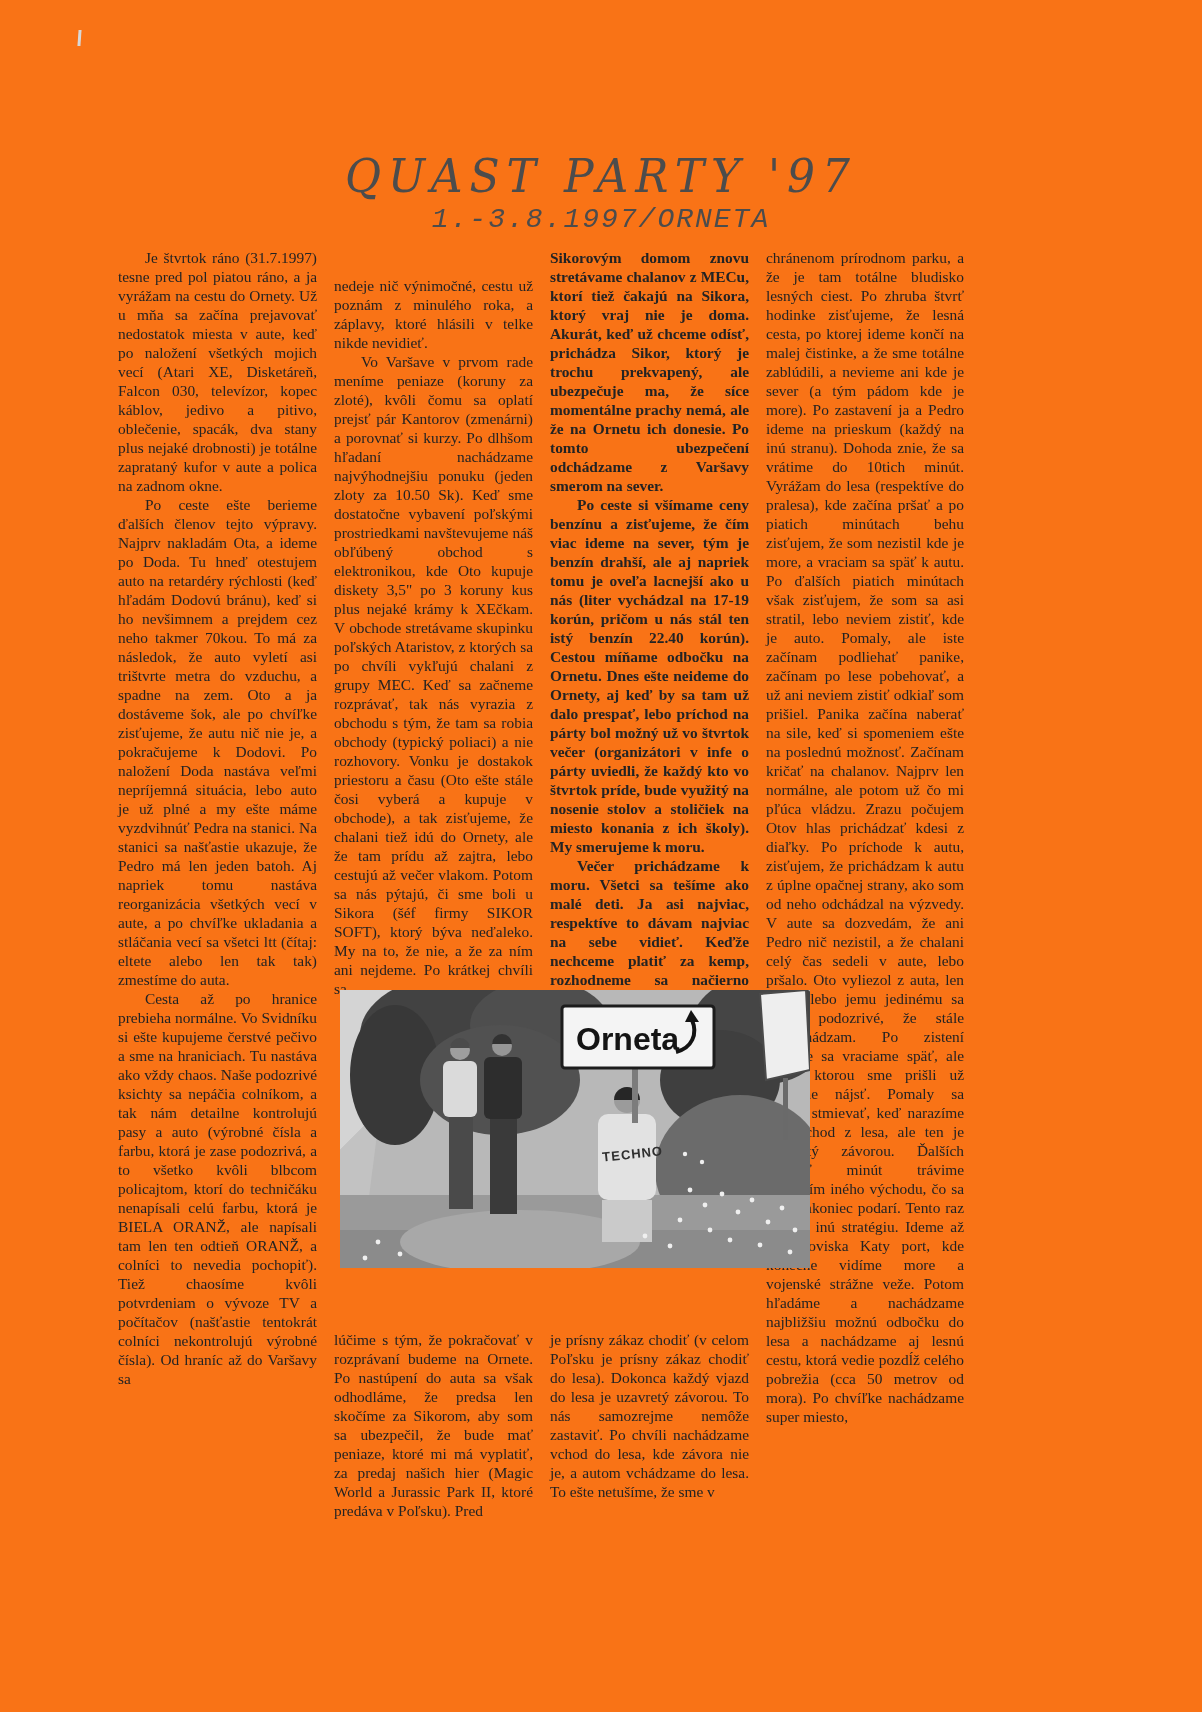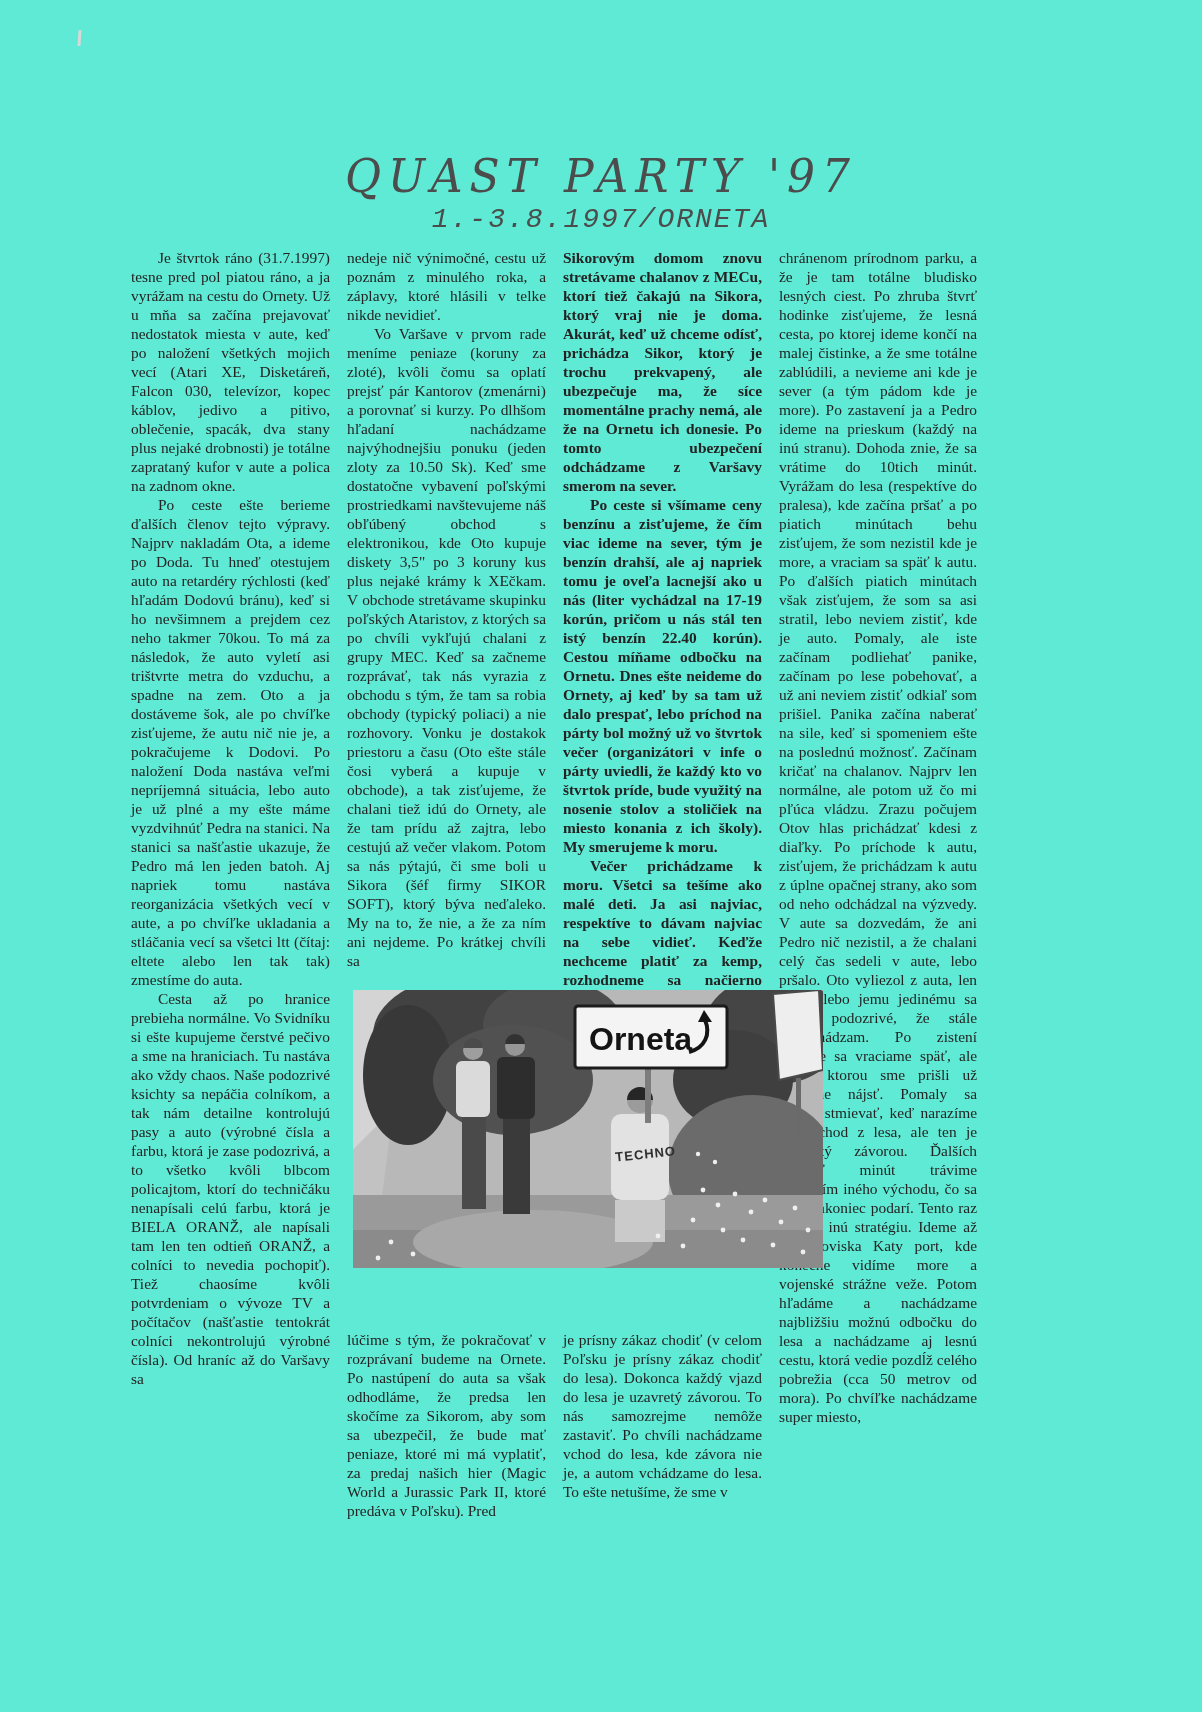--- a/index.html
+++ b/index.html
@@ -1,46 +1,46 @@
 <!DOCTYPE html>
 <html><head>
 <meta charset="utf-8">
 <style>
   html,body{margin:0;padding:0;background:#ffffff;}
   .page{
     position:relative;width:1202px;height:1712px;
-    background:#5eead4;overflow:hidden;
+    background:#f97316;overflow:hidden;
     font-family:"Liberation Serif",serif;color:#1f1f1f;
   }
   .scan-artifact{
     position:absolute;left:78px;top:30px;width:3px;height:16px;
     background:#d8d8d8;transform:rotate(4deg);
   }
   .masthead{
     position:absolute;top:150px;left:0;width:100%;
     text-align:center;color:#4c4c4c;
   }
   .masthead h1{
     margin:0;font-family:"DejaVu Serif",serif;font-style:italic;font-weight:normal;
     font-size:44px;letter-spacing:7px;transform:scaleY(1.05);
   }
   .masthead .subtitle{
     margin-top:3px;font-family:Liberation Mono, monospace;font-style:italic;
     font-size:28px;letter-spacing:2px;
   }
-  .content{position:absolute;left:131px;top:248px;width:848px;height:1420px;}
+  .content{position:absolute;left:118px;top:248px;width:848px;height:1420px;}
   .col{
     position:absolute;width:199px;top:0;
     font-size:15.4px;line-height:19px;text-align:justify;
     color:#232323;
   }
   .col p{margin:0;padding:0;}
   .col p.indent{text-indent:27px;}
   .col1{left:0;}
-  .col2t{left:216px;height:741px;overflow:hidden;}
+  .col2t{left:216px;height:741px;overflow:hidden;margin-top:28px;}
   .col3t{left:432px;height:741px;overflow:hidden;font-weight:bold;}
   .col4{left:648px;width:198px;}
   .col2b{left:216px;top:1082px;}
   .col3b{left:432px;top:1082px;}
   .photo{
     position:absolute;left:222px;top:742px;width:470px;height:278px;
     margin:0;z-index:2;background:#b8b8b8;
     box-shadow:0 0 0 1px #a0a0a0 inset;
   }
   .photo svg{display:block;width:470px;height:278px;}

